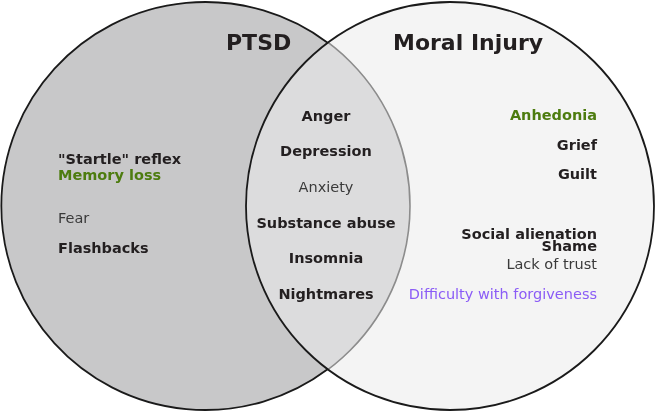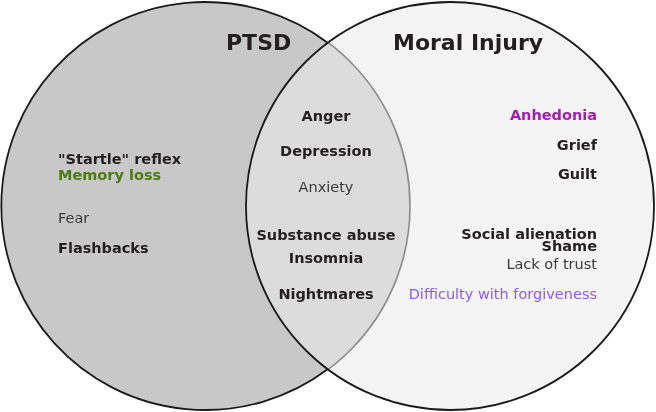--- a/index.html
+++ b/index.html
@@ -40,23 +40,23 @@
 <div class="lbl title" style="left: 393px; top: 32px; color: rgb(35, 31, 32);">Moral Injury</div>
 
 <div class="lbl item left b" style="top: 152px; color: rgb(35, 31, 32);">"Startle" reflex</div>
 <div class="lbl item left b" style="top: 168px; color: #4d7c0f;">Memory loss</div>
 <div class="lbl item left n" style="top: 211px; color: rgb(58, 58, 58);">Fear</div>
 <div class="lbl item left b" style="top: 241px; color: rgb(35, 31, 32);">Flashbacks</div>
 
 <div class="lbl item center b" style="top: 109px; color: rgb(35, 31, 32);">Anger</div>
 <div class="lbl item center b" style="top: 144px; color: rgb(35, 31, 32);">Depression</div>
 <div class="lbl item center n" style="top: 180px; color: rgb(58, 58, 58);">Anxiety</div>
-<div class="lbl item center b" style="top: 216px; color: rgb(35, 31, 32); margin-top: 12px;">Substance abuse</div>
+<div class="lbl item center b" style="top: 216px; color: rgb(35, 31, 32);">Substance abuse</div>
 <div class="lbl item center b" style="top: 251px; color: rgb(35, 31, 32);">Insomnia</div>
 <div class="lbl item center b" style="top: 287px; color: rgb(35, 31, 32);">Nightmares</div>
 
-<div class="lbl item right b" style="top: 108px; color: #a21caf;">Anhedonia</div>
+<div class="lbl item right b" style="top: 108px; color: #4d7c0f;">Anhedonia</div>
 <div class="lbl item right b" style="top: 138px; color: rgb(35, 31, 32);">Grief</div>
 <div class="lbl item right b" style="top: 167px; color: rgb(35, 31, 32);">Guilt</div>
 <div class="lbl item right b" style="top: 197px; color: rgb(35, 31, 32); margin-top: 42px;">Shame</div>
 <div class="lbl item right b" style="top: 227px; color: rgb(35, 31, 32);">Social alienation</div>
 <div class="lbl item right n" style="top: 257px; color: rgb(58, 58, 58);">Lack of trust</div>
 <div class="lbl item right n" style="top: 287px; color: #8b5cf6;">Difficulty with forgiveness</div>
 
 </body></html>

